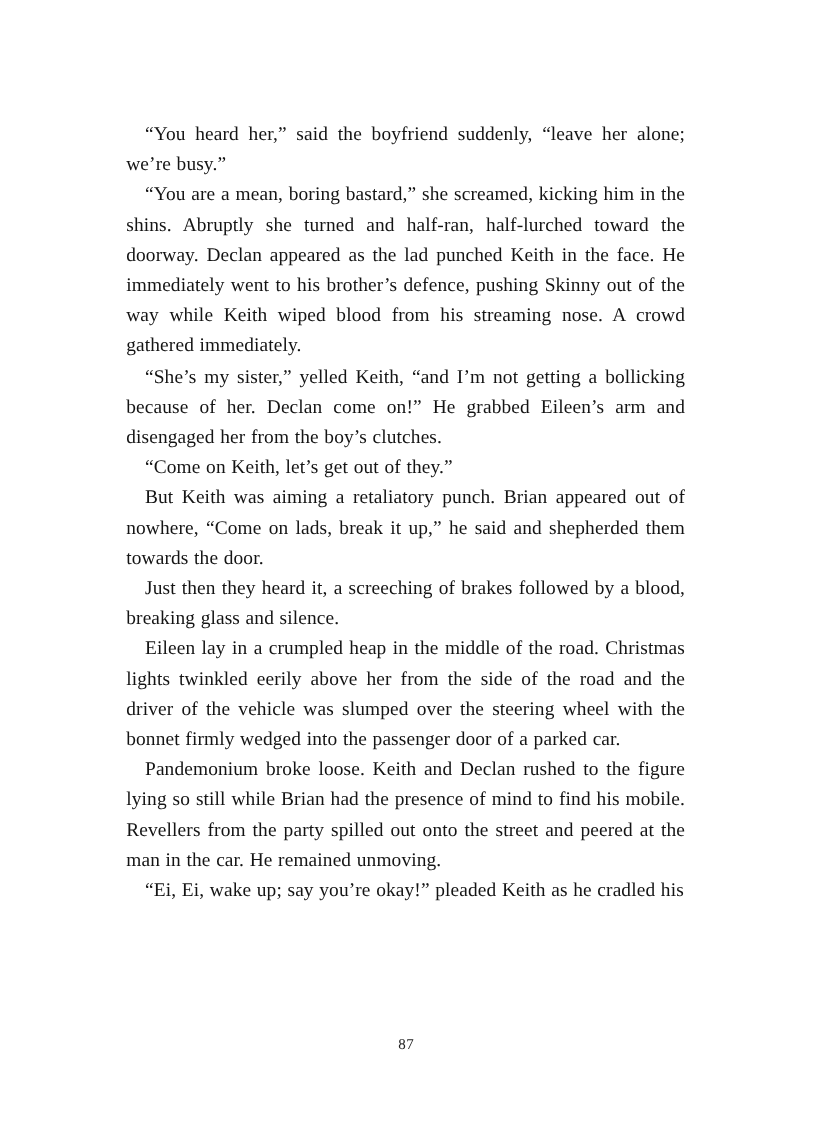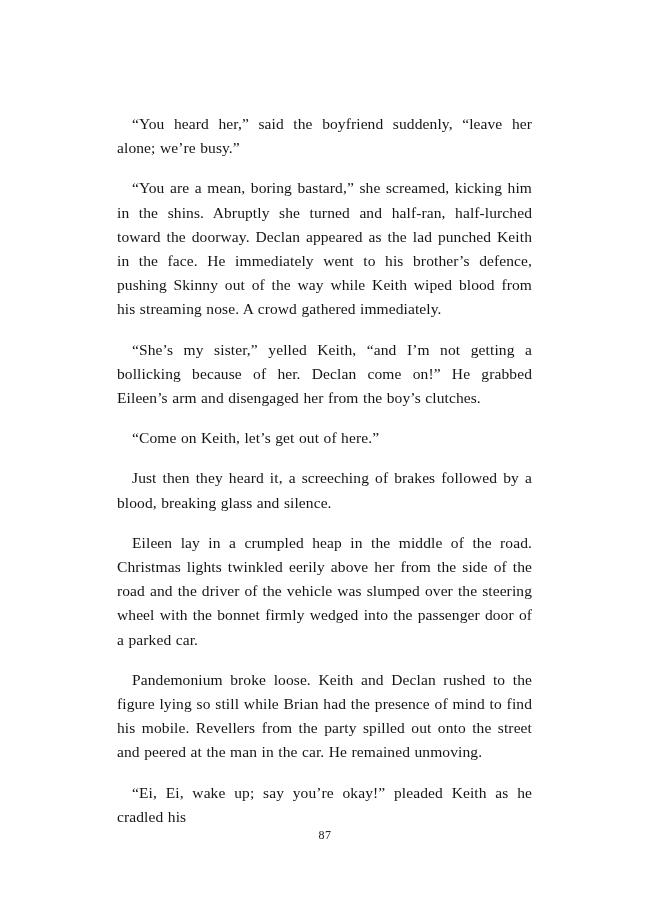--- a/index.html
+++ b/index.html
@@ -16,21 +16,21 @@
     .page {
       position: relative;
       width: 650px;
       height: 906px;
       box-sizing: border-box;
       padding: 96px 102px 0 101px;
       background: #ffffff;
       overflow: hidden;
     }
     .text-block p {
-      margin: 16px;
+      margin: 0;
       font-size: 15.5px;
       line-height: 24.2px;
       text-align: justify;
       text-indent: 15px;
       letter-spacing: 0.1px;
       word-spacing: 0.5px;
     }
     .page-number {
       position: absolute;
       bottom: 63px;
@@ -43,20 +43,21 @@
     }
   </style>
 </head>
 <body>
 
 <div class="page">
   <div class="text-block">
     <p>“You heard her,” said the boyfriend suddenly, “leave her alone; we’re busy.”</p>
     <p>“You are a mean, boring bastard,” she screamed, kicking him in the shins. Abruptly she turned and half-ran, half-lurched toward the doorway. Declan appeared as the lad punched Keith in the face. He immediately went to his brother’s defence, pushing Skinny out of the way while Keith wiped blood from his streaming nose. A crowd gathered immediately.</p>
     <p>“She’s my sister,” yelled Keith, “and I’m not getting a bollicking because of her. Declan come on!” He grabbed Eileen’s arm and disengaged her from the boy’s clutches.</p>
-    <p>“Come on Keith, let’s get out of here.”</p>
+    <p>“Come on Keith, let’s get out of they.”</p>
+    <p>But Keith was aiming a retaliatory punch. Brian appeared out of nowhere, “Come on lads, break it up,” he said and shepherded them towards the door.</p>
     <p>Just then they heard it, a screeching of brakes followed by a blood, breaking glass and silence.</p>
     <p>Eileen lay in a crumpled heap in the middle of the road. Christmas lights twinkled eerily above her from the side of the road and the driver of the vehicle was slumped over the steering wheel with the bonnet firmly wedged into the passenger door of a parked car.</p>
     <p>Pandemonium broke loose. Keith and Declan rushed to the figure lying so still while Brian had the presence of mind to find his mobile. Revellers from the party spilled out onto the street and peered at the man in the car. He remained unmoving.</p>
     <p>“Ei, Ei, wake up; say you’re okay!” pleaded Keith as he cradled his</p>
   </div>
   <div class="page-number">87</div>
 </div>
 
 </body></html>

